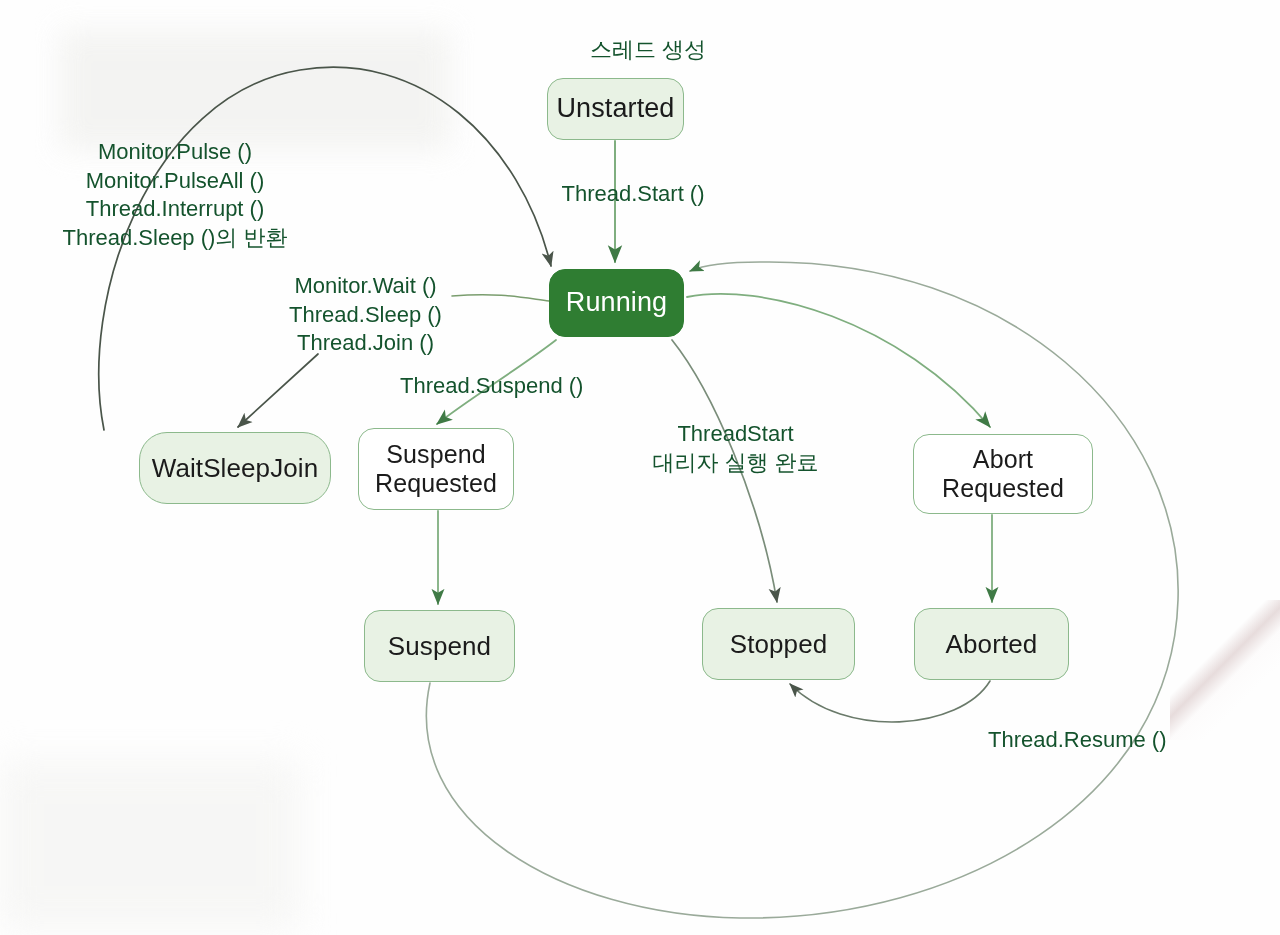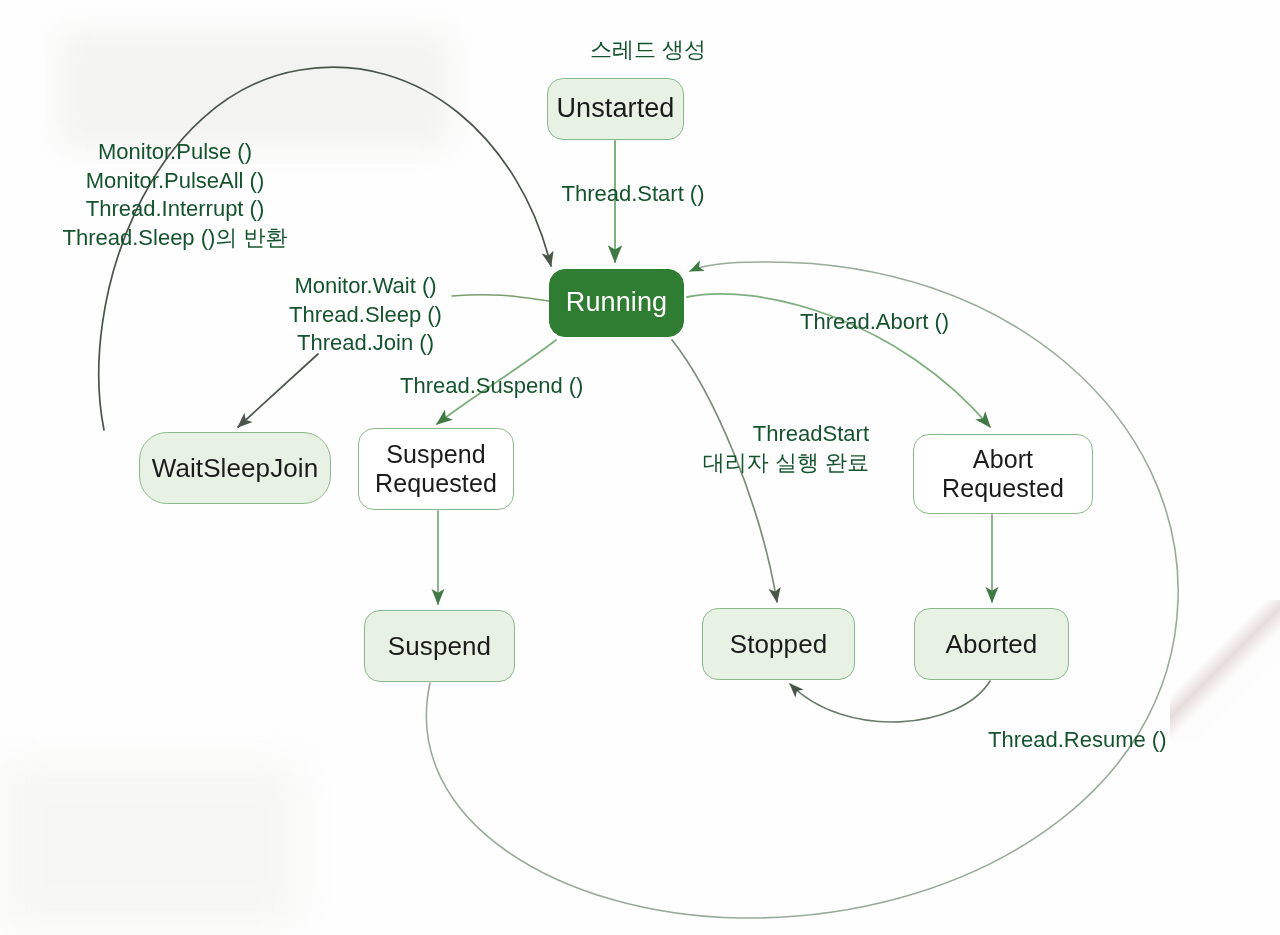--- a/index.html
+++ b/index.html
@@ -159,22 +159,21 @@
 Monitor.PulseAll ()
 Thread.Interrupt ()
 Thread.Sleep ()의 반환</div>
 
   <div class="lbl center" style="left:268px; top:272px; width:195px; font-size:22px;">Monitor.Wait ()
 Thread.Sleep ()
 Thread.Join ()</div>
 
   <div class="lbl left" style="left:400px; top:372px; width:220px; font-size:22px;">Thread.Suspend ()</div>
 
-  <div class="lbl left" style="left:800px; top:308px; width:200px; font-size:22px;">Thread.Abort ()</div>
 
-  <div class="lbl center" style="left:654px; top:420px; width:215px; font-size:22px; white-space:pre-line;text-align:right;">ThreadStart
+  <div class="lbl center" style="left:628px; top:420px; width:215px; font-size:22px; white-space:pre-line;">ThreadStart
 대리자 실행 완료</div>
 
   <div class="lbl left" style="left:988px; top:726px; width:220px; font-size:22px;">Thread.Resume ()</div>
 
   <div class="page-curl"></div>
 
 </div>
 
 </body></html>

